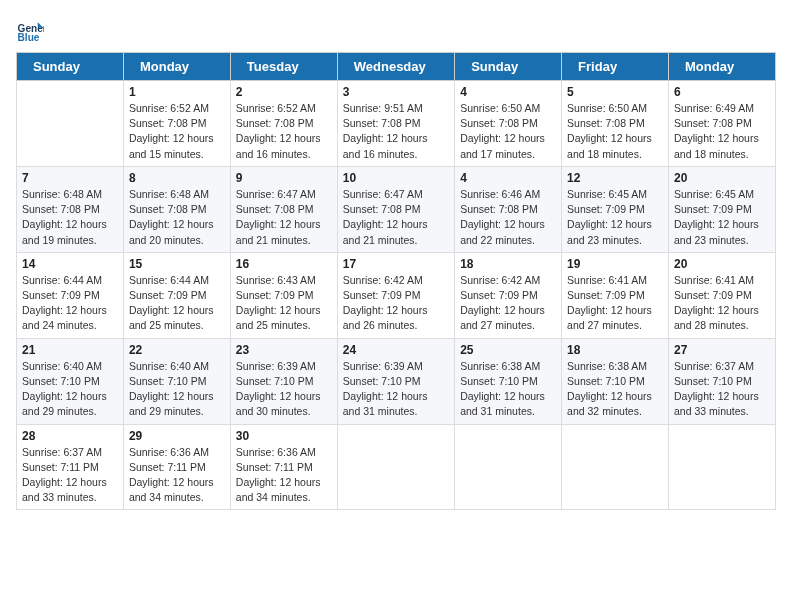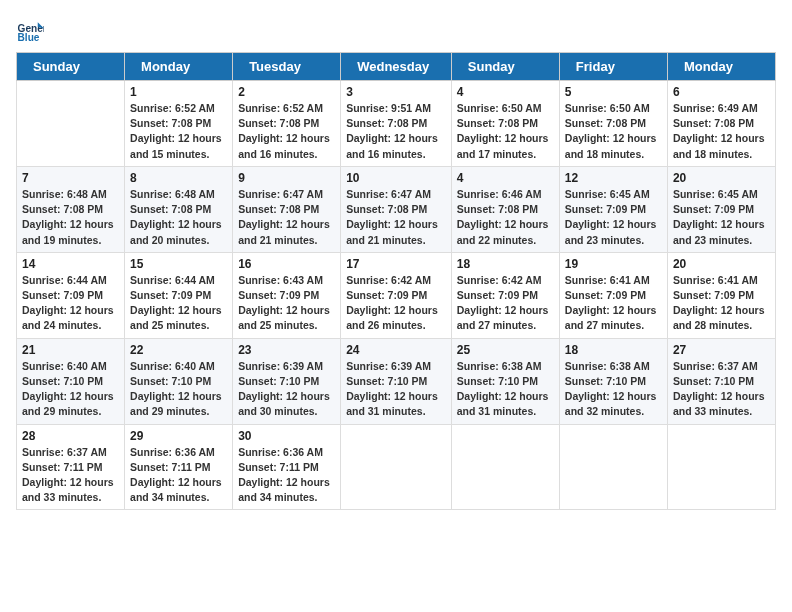--- a/index.html
+++ b/index.html
@@ -65,21 +65,20 @@
       font-weight: bold;
       font-size: 12px;
       color: #222;
       display: block;
       margin-bottom: 2px;
     }
     .day-info {
       color: #333;
       font-size: 10.5px;
       line-height: 1.45;
-      font-weight: bold;
     }
     td.empty { background: #fff; }
   </style>
 </head>
 <body>
 
 <div class="header">
   <div class="logo">
     <svg class="logo-icon" viewBox="0 0 36 36">
       <text x="2" y="20" font-size="13" font-weight="bold" fill="#1a3a5c">General</text>

